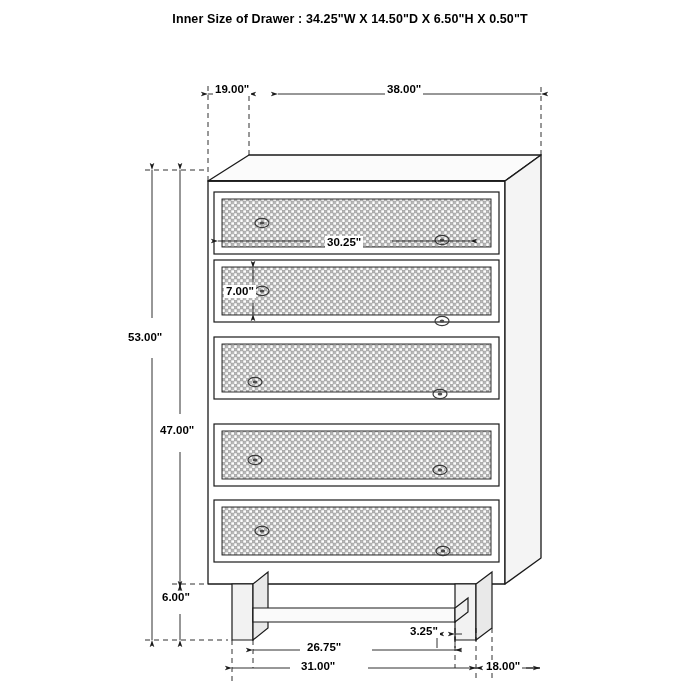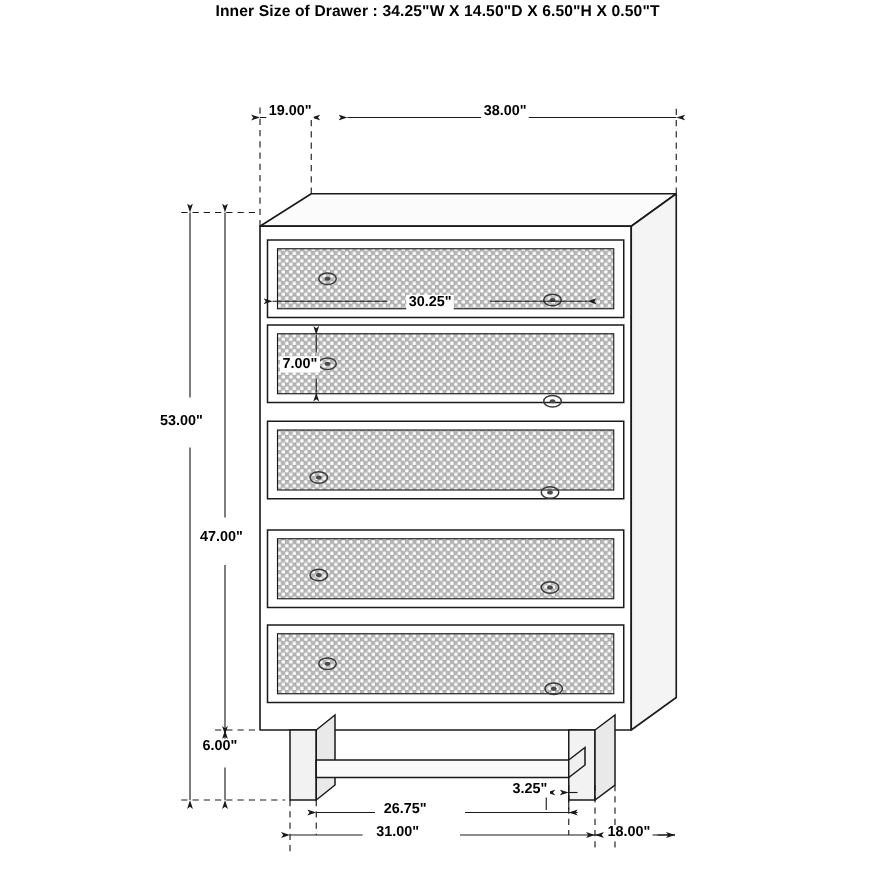--- a/index.html
+++ b/index.html
@@ -15,21 +15,21 @@
     position: relative;
     overflow: hidden;
   }
   #stage {
     position: relative;
     width: 700px;
     height: 700px;
   }
   .title {
     position: absolute;
-    top: 2px;
+    top: 12px;
     left: 0;
     width: 700px;
     text-align: center;
     font-size: 12.5px;
     font-weight: bold;
     letter-spacing: 0.1px;
   }
   svg.diagram {
     position: absolute;
     top: 0;

